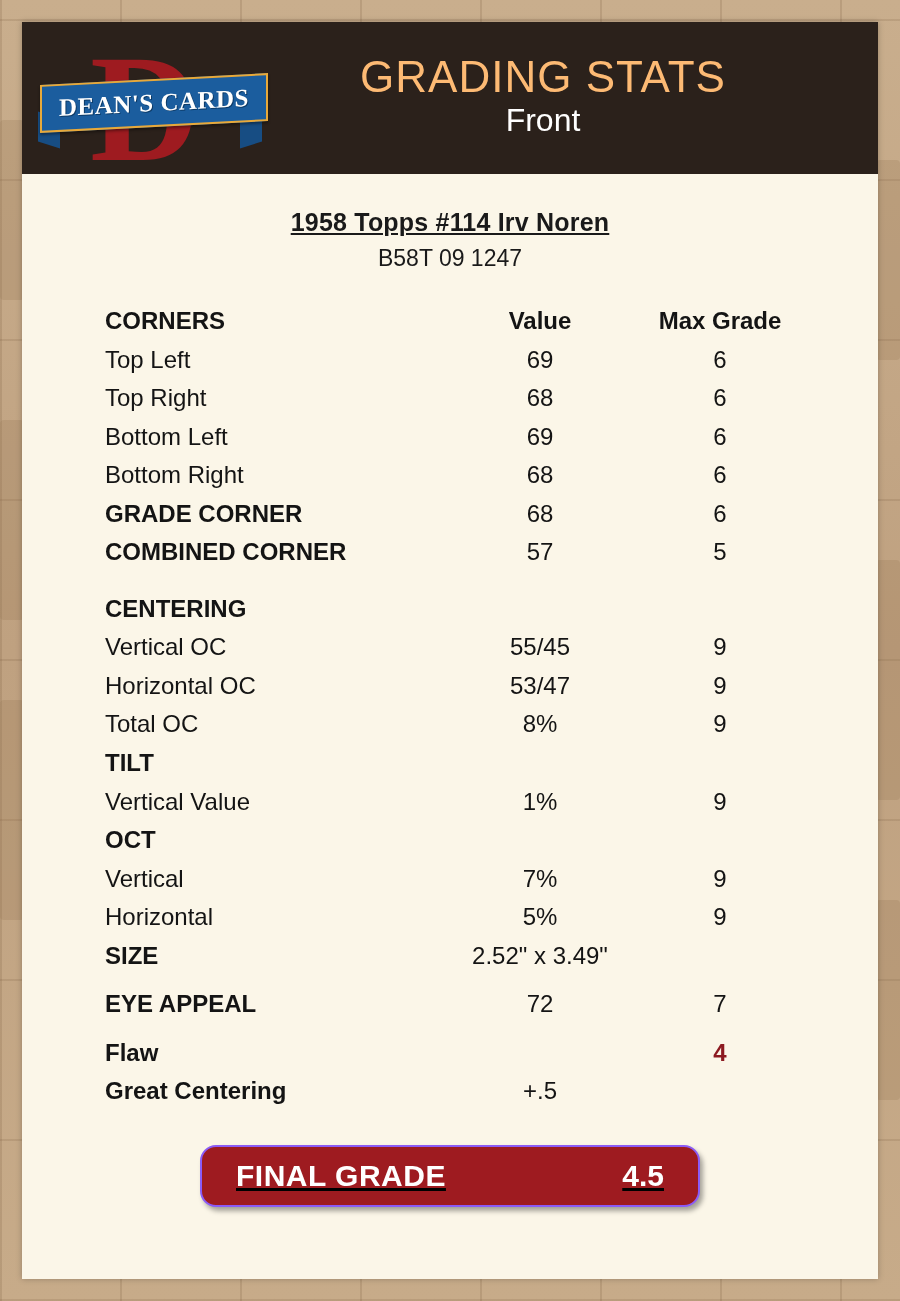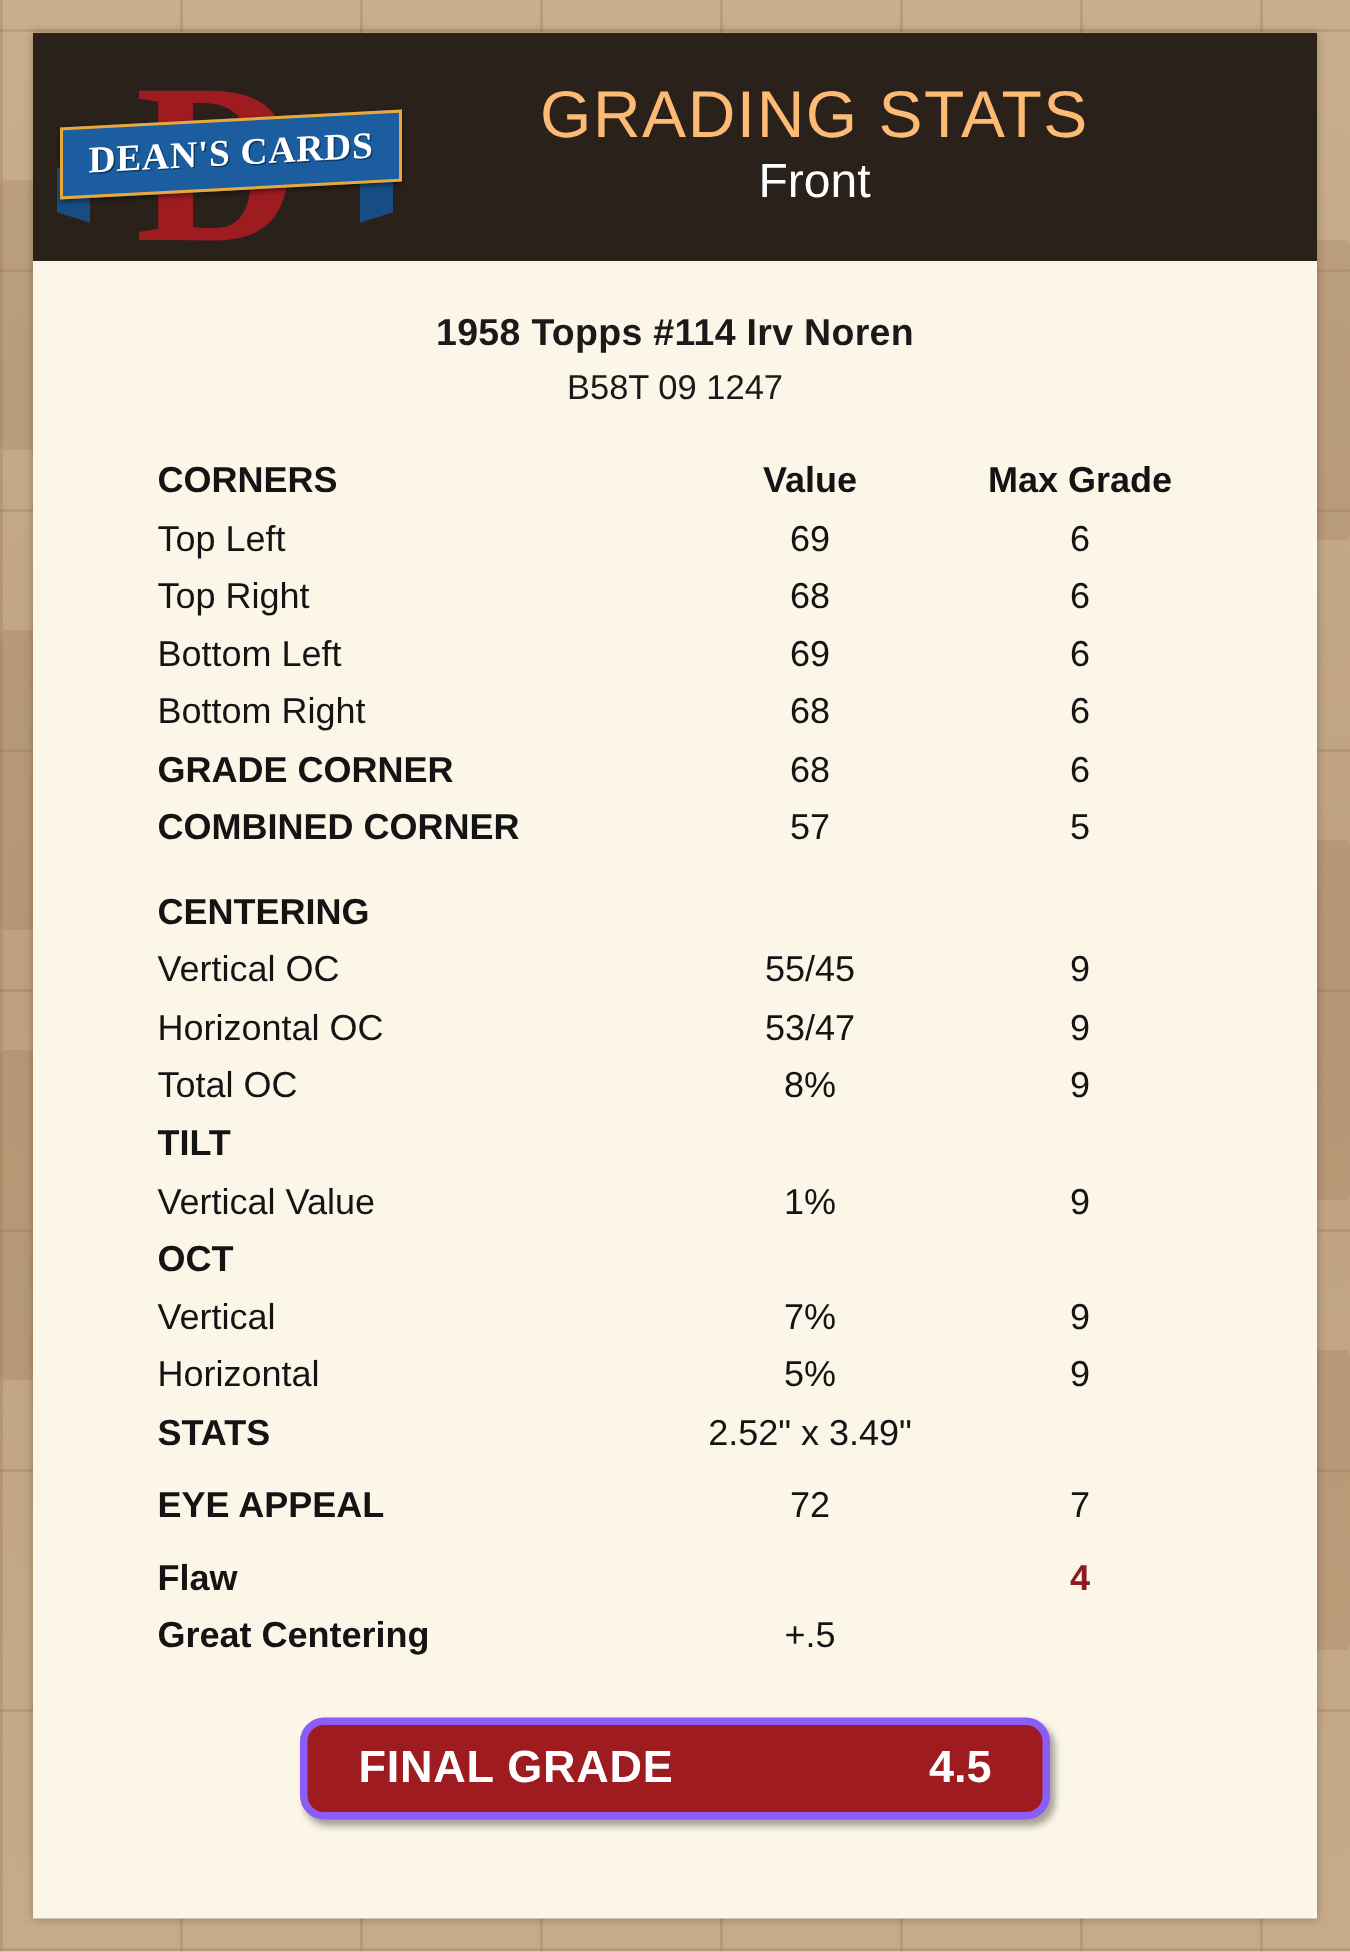--- a/index.html
+++ b/index.html
@@ -116,20 +116,21 @@
   
   .content {
     padding: 34px 0 0 0;
   }
   .card-title {
     text-align: center;
     font-size: 25px;
     font-weight: bold;
     color: #1a1a1a;
     letter-spacing: 0.2px;
+    text-decoration: underline;
   }
   .card-code {
     text-align: center;
     font-size: 23px;
     color: #1a1a1a;
     margin-top: 8px;
   }
 
   table.stats {
     margin: 30px auto 0 auto;
@@ -159,28 +160,29 @@
   }
 
   
   .final-wrap {
     margin: 34px auto 0 auto;
     width: 500px;
     position: relative;
   }
   .final-bar {
     background: #9e1b20;
-    border: 5px solid #8b5cf6;
+    border: 2px solid #8b5cf6;
     border-radius: 16px;
     height: 58px;
     display: flex;
     align-items: center;
     justify-content: space-between;
     padding: 0 34px;
     box-shadow: 3px 4px 5px rgba(0,0,0,0.35);
+    text-decoration: underline;
   }
   .final-label {
     color: #ffffff;
     font-size: 30px;
     font-weight: bold;
     letter-spacing: 0.5px;
   }
   .final-value {
     color: #ffffff;
     font-size: 30px;
@@ -306,21 +308,21 @@
           <td class="value">7%</td>
           <td class="grade">9</td>
         </tr>
         <tr>
           <td class="indent">Horizontal</td>
           <td class="value">5%</td>
           <td class="grade">9</td>
         </tr>
 
         <tr>
-          <td class="label bold">STATS</td>
+          <td class="label bold">SIZE</td>
           <td class="value size-value">2.52" x 3.49"</td>
           <td class="grade"></td>
         </tr>
 
         <tr class="spacer-sm">
             <td colspan="3"></td>
           </tr>
 
         <tr>
           <td class="label bold">EYE APPEAL</td>

